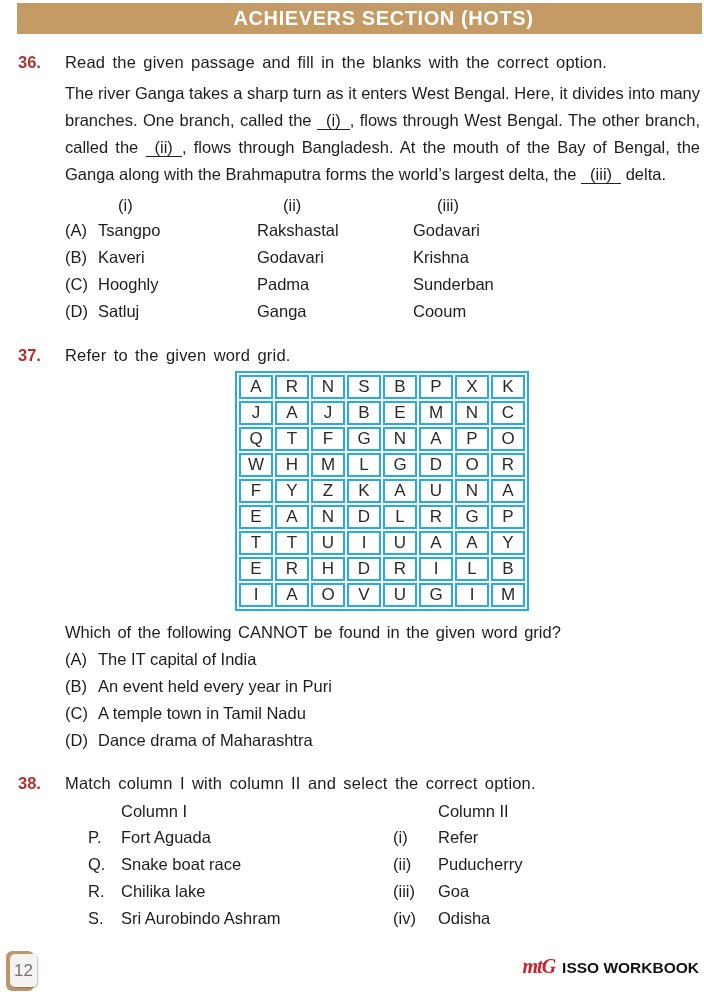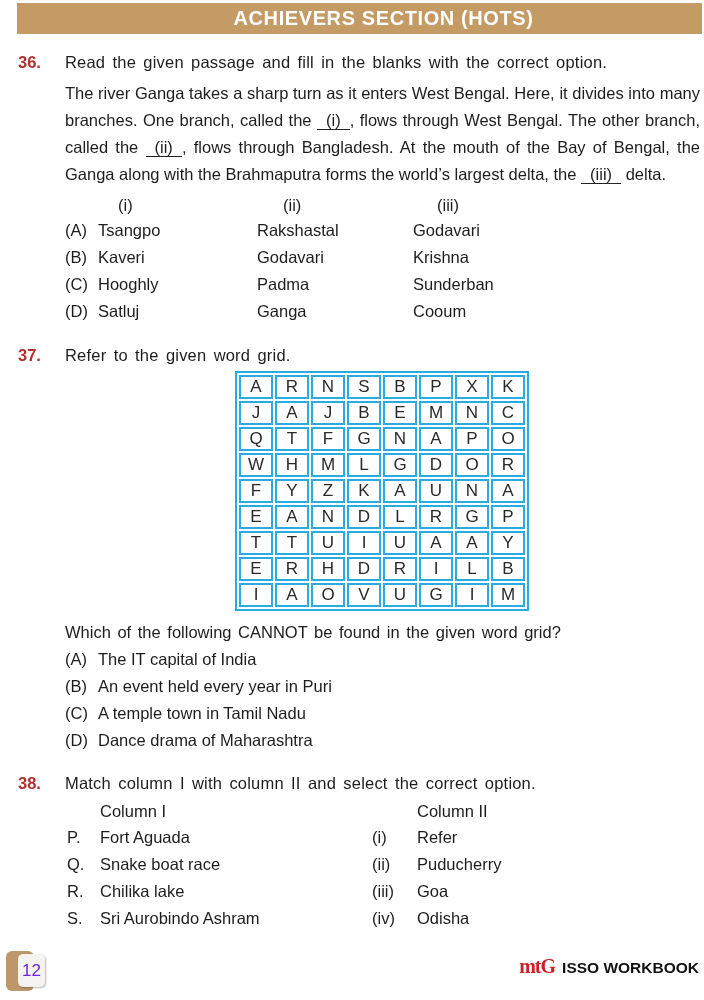--- a/index.html
+++ b/index.html
@@ -44,36 +44,36 @@
   }
   .word-grid td{
     width:30px;height:20px;border:2px solid var(--grid-border);
     text-align:center;vertical-align:middle;font-size:17px;color:#2a2a2a;padding:0;
   }
   .q-sub{margin:8px 4px 0 65px;font-size:16.5px;line-height:27px;word-spacing:2px;}
   .options{margin-left:65px;}
   .opt-row{display:grid;grid-template-columns:33px 1fr;font-size:16.5px;line-height:27px;}
   
   .q38-head{margin-top:20px;}
-  .match{margin:5px 0 0 67px;font-size:16.5px;}
+  .match{margin:5px 0 0 88px;font-size:16.5px;}
   .m-row{display:grid;grid-template-columns:33px 272px 45px 1fr;line-height:27px;}
   .m-head{line-height:26px;}
   
   .footer{position:absolute;left:0;bottom:0;width:100%;height:56px;}
   .page-badge{position:absolute;left:6px;bottom:7px;width:40px;height:42px;}
   .badge-back{position:absolute;left:0;top:0;width:28px;height:40px;background:#bd9769;border-radius:6px;}
   .badge-front{
-    position:absolute;left:12px;top:3px;width:27px;height:33px;background:#f4f3f1;
+    position:absolute;left:4px;top:3px;width:27px;height:33px;background:#f4f3f1;
     border-radius:5px;box-shadow:1px 1px 2px rgba(0,0,0,.28);
-    display:flex;align-items:center;justify-content:center;font-size:17px;color:#6d28d9;
+    display:flex;align-items:center;justify-content:center;font-size:17px;color:#737373;
   }
   .brand{position:absolute;right:5px;bottom:22px;display:flex;align-items:baseline;}
   .brand-logo{
     color:var(--brand-red);font-family:"Liberation Serif","DejaVu Serif",serif;
-    font-weight:bold;font-size:20px;letter-spacing:-1px;
+    font-style:italic;font-weight:bold;font-size:20px;letter-spacing:-1px;
   }
   .brand-text{margin-left:7px;font-weight:bold;font-size:15.5px;color:#111;letter-spacing:0;}
 </style>
 </head>
 <body>
 
 <div class="page">
 
   <div class="header-bar">
     <span class="header-title">ACHIEVERS SECTION (HOTS)</span>

